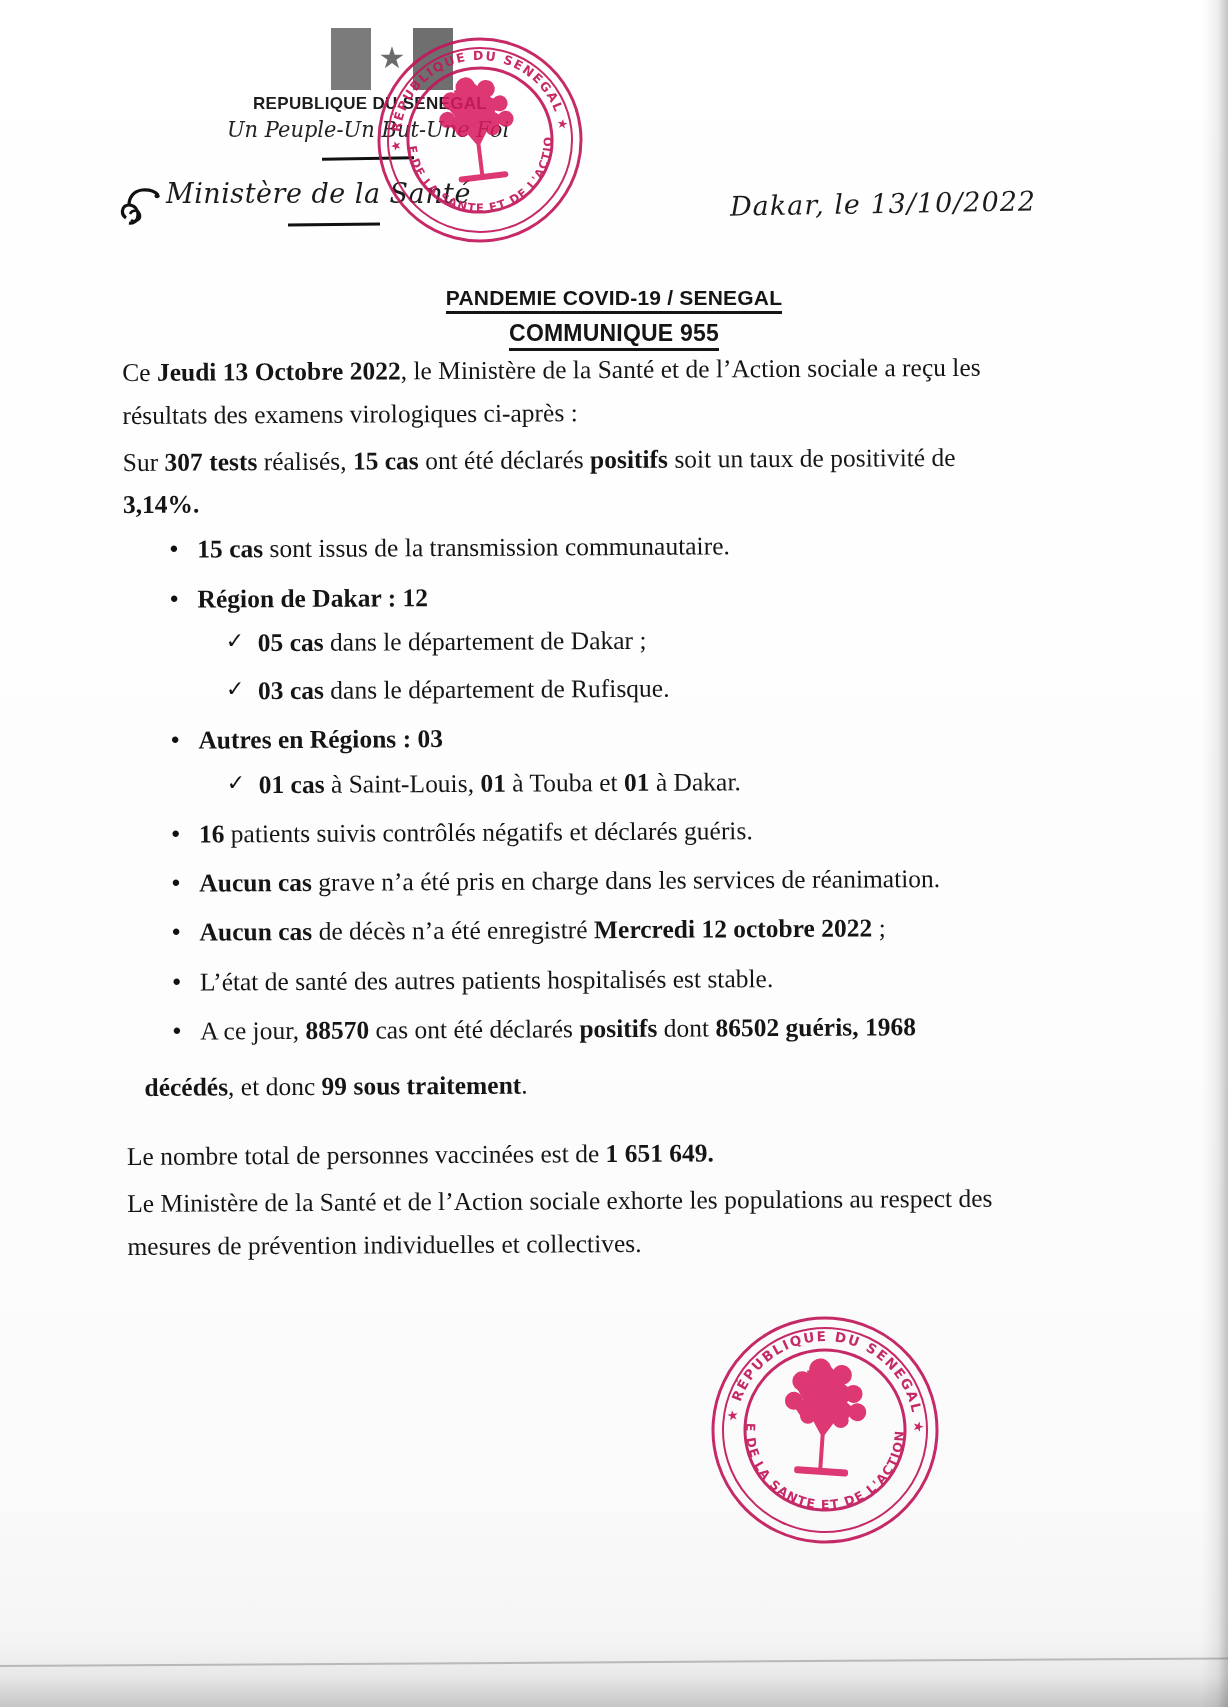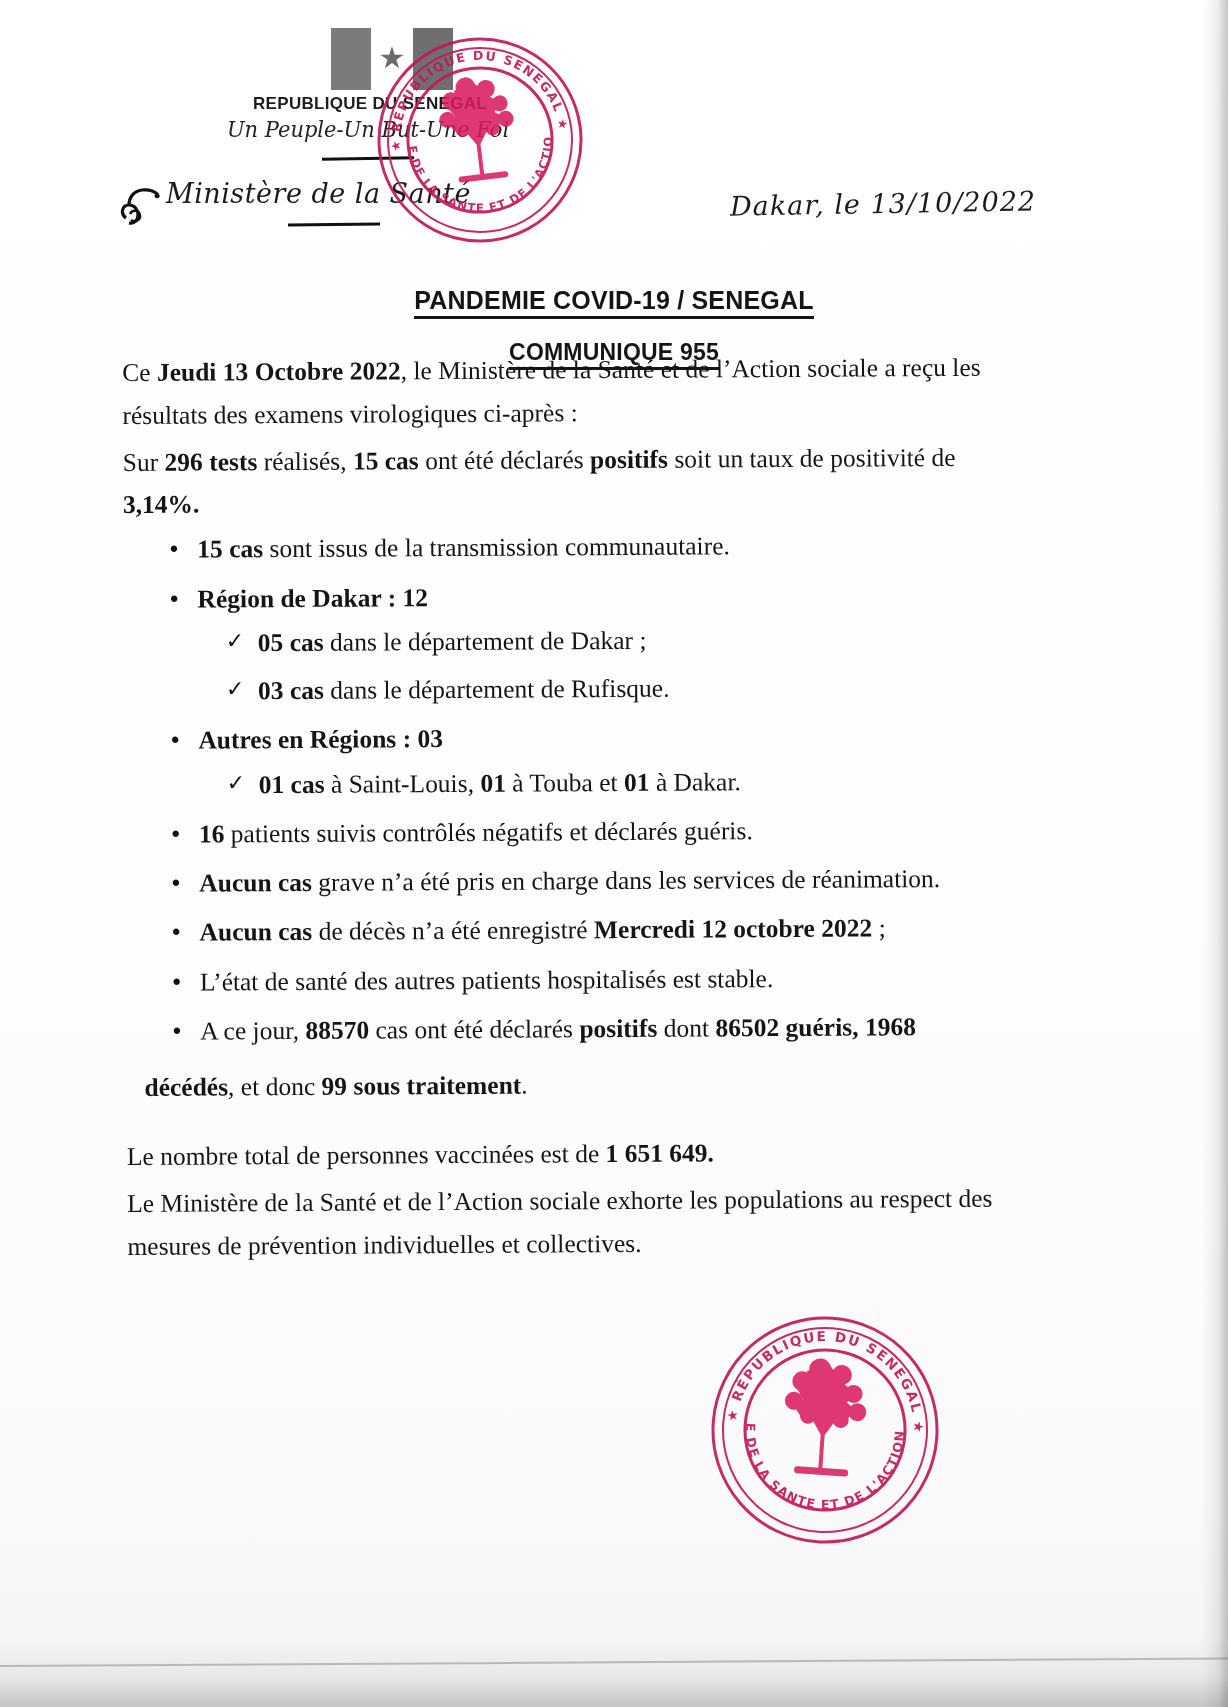--- a/index.html
+++ b/index.html
@@ -93,26 +93,26 @@
     position:absolute;left:730px;top:188px;
     font-family:"DejaVu Serif", serif;font-style:italic;
     font-size:27px;color:#1b1b1b;letter-spacing:1px;
     transform:rotate(-1deg);
   }
 
   
   .title-block{position:absolute;left:0;top:286px;width:1228px;text-align:center;}
   .title-1,.title-2{
     font-family:"Liberation Sans", sans-serif;
-    font-weight:700;font-size:25px;color:#151515;
+    font-weight:700;font-size:21px;color:#151515;
     display:inline-block;
     border-bottom:3px solid #151515;
     padding-bottom:1px;letter-spacing:.2px;
   }
-  .title-2{font-size:23px;margin-top:20px;text-align:center;}
+  .title-2{font-size:23px;margin-top:6px;text-align:center;}
   .title-row{display:block;}
 
   
   .body{
     position:absolute;left:122px;top:352px;width:910px;
     font-size:25.5px;line-height:1.68;color:#151515;
     text-align:left;
   }
   .para{margin:0 0 4px 0;}
   b{font-weight:700;}
@@ -215,21 +215,21 @@
     <span class="title-row"><span class="title-2">COMMUNIQUE 955</span></span>
   </div>
 
   <div class="body skew">
 
     <p class="para">
       <span>Ce </span><b>Jeudi 13 Octobre 2022</b><span>, le Ministère de la Santé et de l’Action sociale a reçu les résultats des examens virologiques ci-après :</span>
     </p>
 
     <p class="para">
-      <span>Sur </span><b>296 tests</b><span> réalisés, </span><b>15 cas</b><span> ont été déclarés </span><b>positifs</b><span> soit un taux de positivité de </span><b>3,14%.</b>
+      <span>Sur </span><b>307 tests</b><span> réalisés, </span><b>15 cas</b><span> ont été déclarés </span><b>positifs</b><span> soit un taux de positivité de </span><b>3,14%.</b>
     </p>
 
     <ul class="bullets">
 
       <li>
         <b>15 cas</b><span> sont issus de la transmission communautaire.</span>
       </li>
 
       <li>
         <b>Région de Dakar : 12</b>

